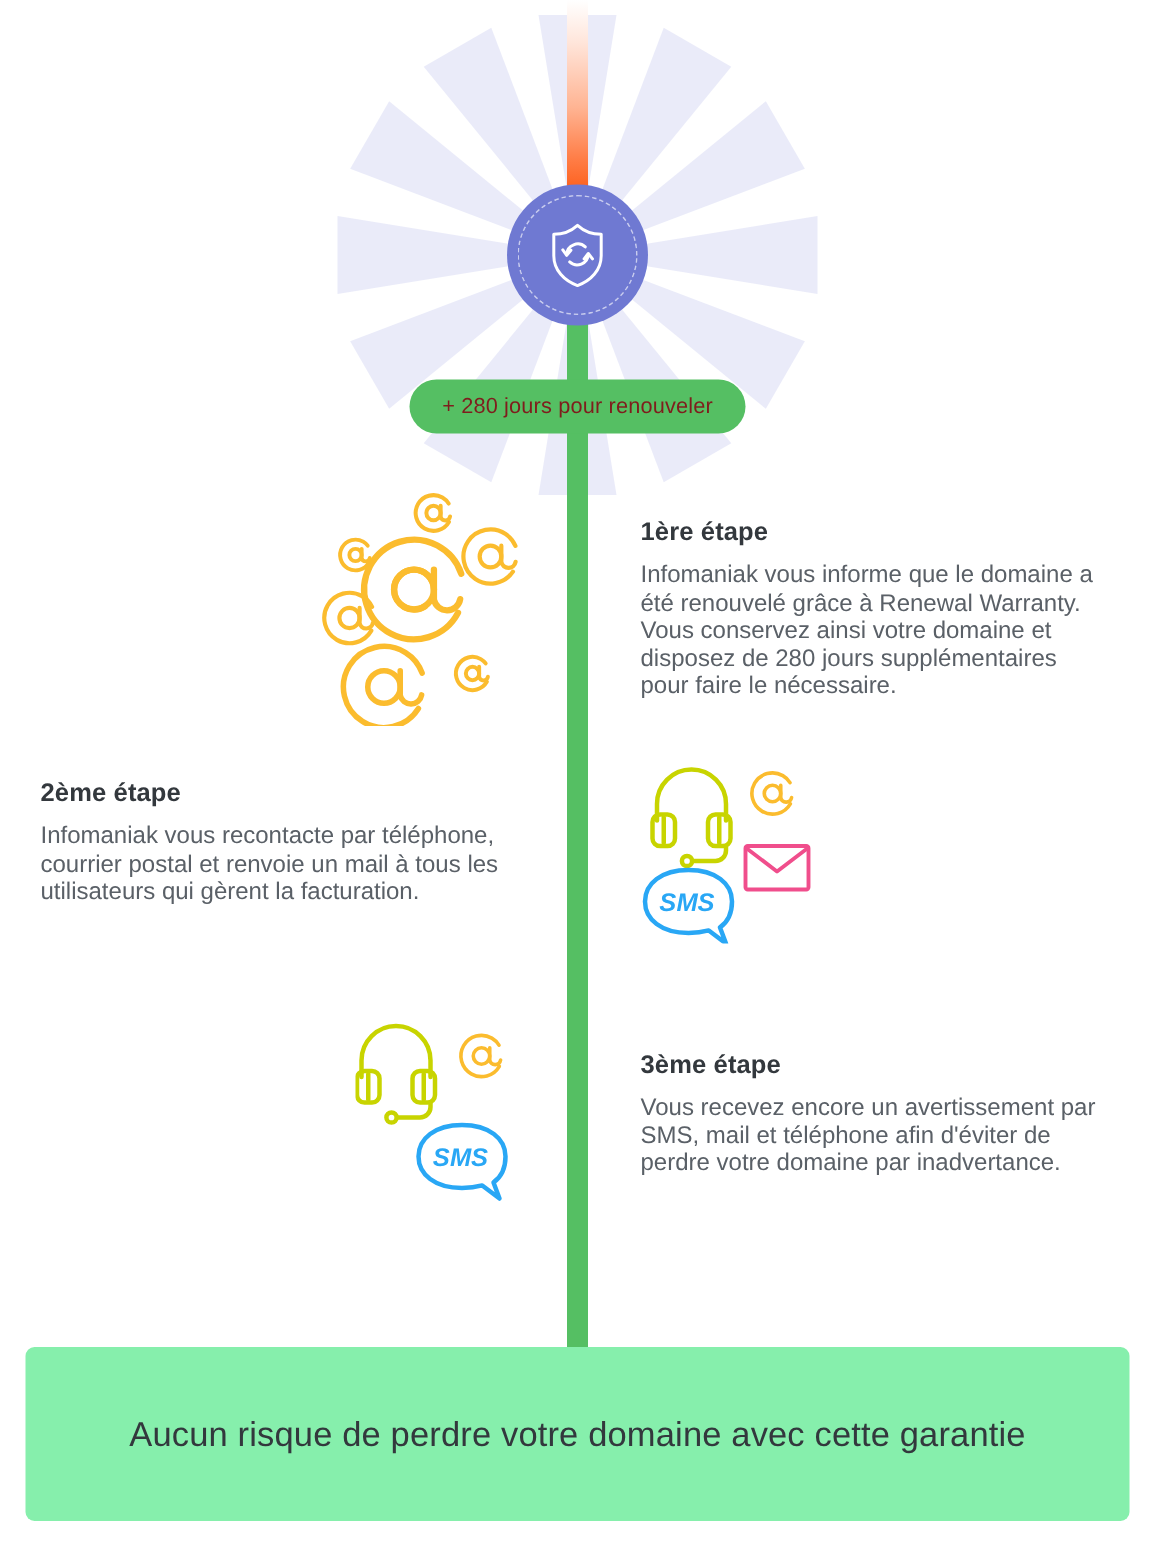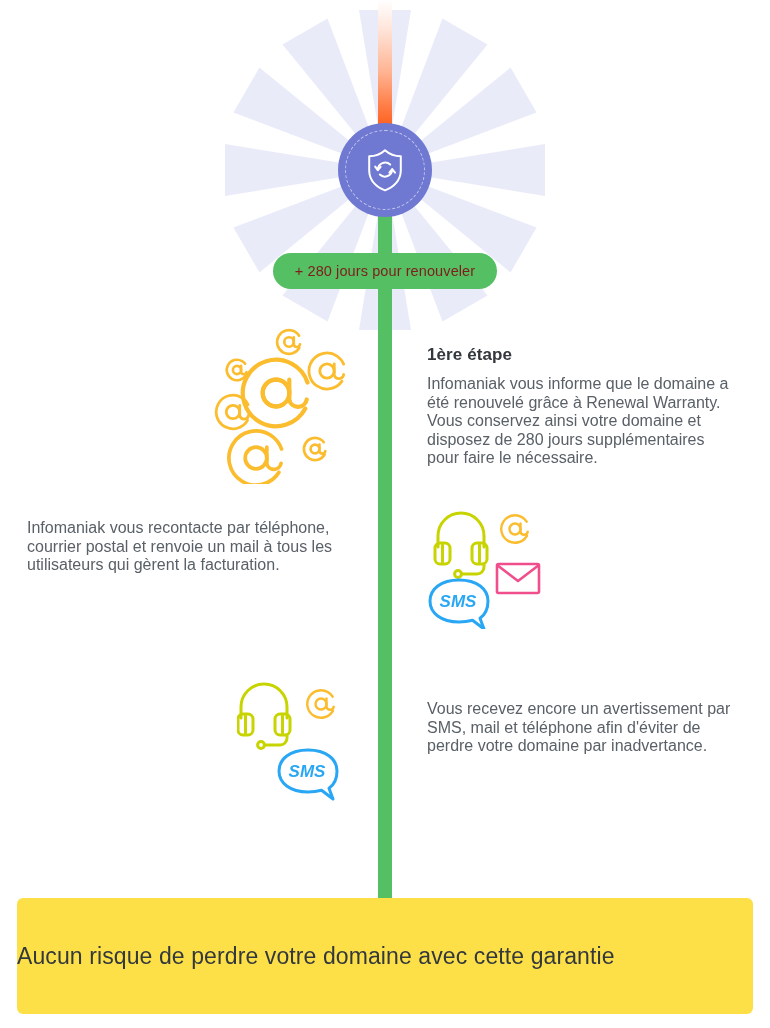--- a/index.html
+++ b/index.html
@@ -136,24 +136,25 @@
   .illus-comm-1    { left: 428px; top: 503px; width: 116px; height: 126px; }
   .illus-comm-2    { left: 237px; top: 682px; width: 116px; height: 120px; }
 
   
   .banner {
     position: absolute;
     left: 17px;
     top: 898px;
     width: 736px;
     height: 116px;
-    background: #fde047;
+    background: #86efac;
     border-radius: 6px;
     display: flex;
     align-items: center;
+    justify-content: center;
     z-index: 7;
   }
   .banner-text {
     font-size: 23px;
     color: #33383d;
     font-weight: 400;
     letter-spacing: .1px;
     text-align: center;
   }
 </style>
@@ -275,20 +276,21 @@
       </g>
 
       <g stroke="#29a7f5" fill="none">
         <path d="M31 77 C13 77 2 86 2 98 C2 110 13 119 31 119 C36 119 40.5 118.4 44.5 117.3 L56 126 L52 115.3 C57.5 111.4 60 105.2 60 98 C60 86 49 77 31 77 Z" stroke-width="3" stroke-linejoin="round"></path>
       </g>
       <text x="30" y="104" font-family="Liberation Sans, sans-serif" font-size="17" font-weight="bold" fill="#29a7f5" text-anchor="middle">SMS</text>
     </svg>
   </div>
 
   <div class="step-text step2-text">
+    <p class="step-title">2ème étape</p>
     <p class="step-body">Infomaniak vous recontacte par téléphone, courrier postal et renvoie un mail à tous les utilisateurs qui gèrent la facturation.</p>
   </div>
 
   <div class="illus illus-comm-2">
     <svg width="116" height="120" viewBox="0 0 116 120" fill="none">
 
       <g stroke="#c8d400" stroke-width="3" fill="none" stroke-linecap="round" stroke-linejoin="round">
         <path d="M4 36 V25 A23 23 0 0 1 50 25 V36"></path>
         <rect x="1" y="32" width="15" height="21" rx="5"></rect>
         <rect x="38" y="32" width="15" height="21" rx="5"></rect>
@@ -305,20 +307,21 @@
       </g>
 
       <g stroke="#29a7f5" fill="none">
         <path d="M71 68 C53 68 42 77 42 89 C42 101 53 110 71 110 C76 110 80.5 109.4 84.5 108.3 L96 117 L92 106.3 C97.5 102.4 100 96.2 100 89 C100 77 89 68 71 68 Z" stroke-width="3" stroke-linejoin="round"></path>
       </g>
       <text x="70" y="95" font-family="Liberation Sans, sans-serif" font-size="17" font-weight="bold" fill="#29a7f5" text-anchor="middle">SMS</text>
     </svg>
   </div>
 
   <div class="step-text step3-text">
+    <p class="step-title">3ème étape</p>
     <p class="step-body">Vous recevez encore un avertissement par SMS, mail et téléphone afin d'éviter de perdre votre domaine par inadvertance.</p>
   </div>
 
   <div class="banner">
     <div class="banner-text">Aucun risque de perdre votre domaine avec cette garantie</div>
   </div>
 
 </div>
 
 </body></html>

